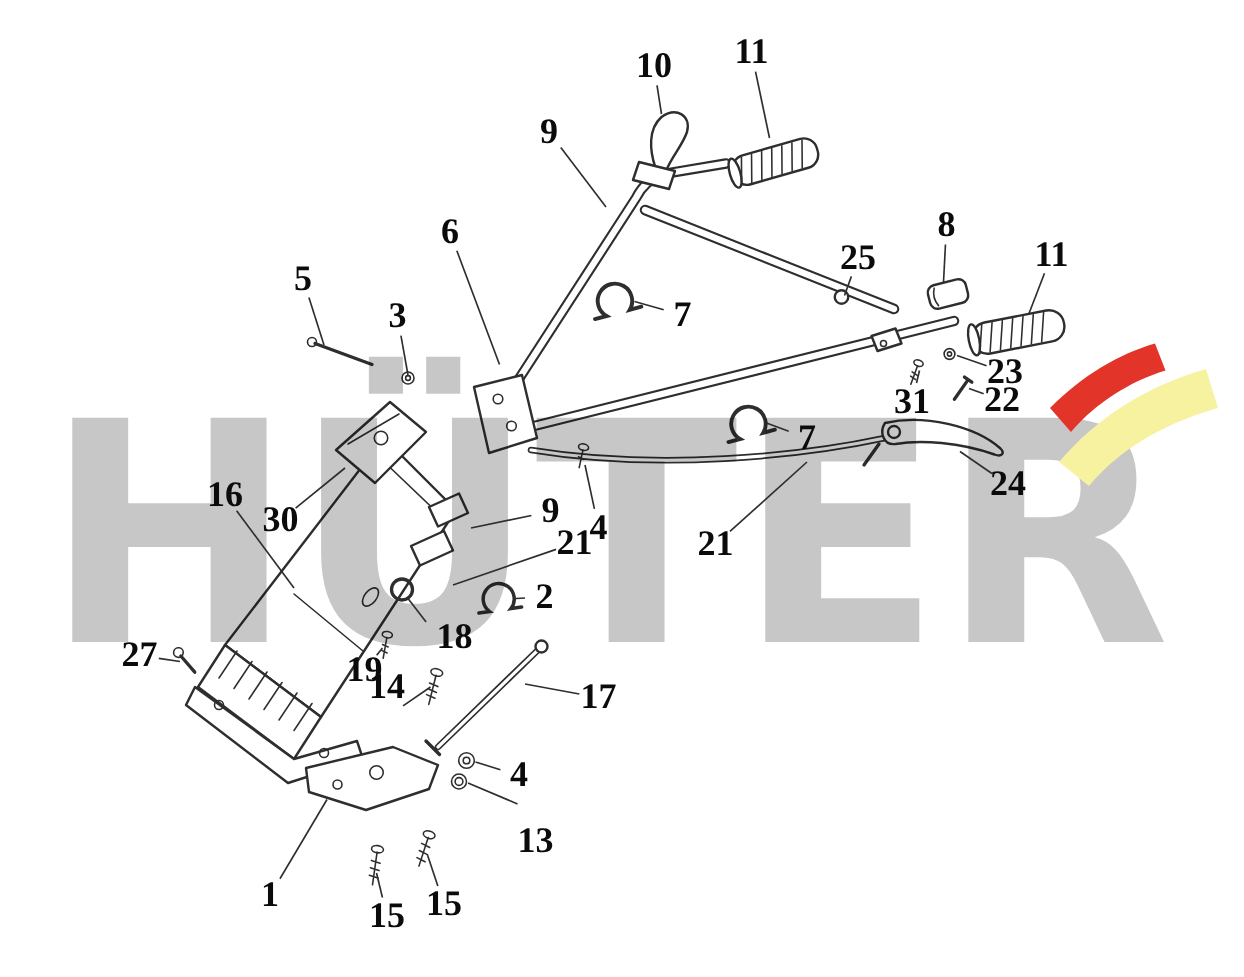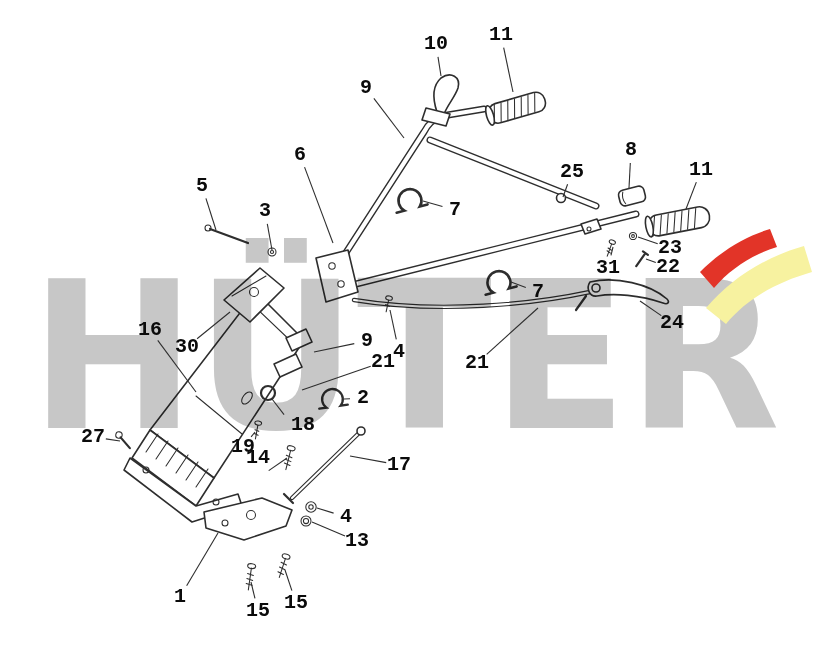--- a/index.html
+++ b/index.html
@@ -9,21 +9,21 @@
   .wm{mix-blend-mode:multiply;}
   .thin{stroke:#2e2e2e;fill:none;stroke-width:1.05;stroke-linejoin:round;stroke-linecap:round;}
   .fillw{fill:#ffffff;stroke:#2e2e2e;stroke-width:1.6;stroke-linejoin:round;}
   .tubeO{stroke:#2e2e2e;stroke-width:7;fill:none;stroke-linecap:round;}
   .tubeI{stroke:#ffffff;stroke-width:4.2;fill:none;stroke-linecap:round;}
   .rodO{stroke:#2e2e2e;stroke-width:4.4;fill:none;stroke-linecap:round;}
   .rodI{stroke:#ffffff;stroke-width:2.1;fill:none;stroke-linecap:round;}
   .bold2{stroke:#2e2e2e;stroke-width:2.2;fill:none;stroke-linecap:round;}
   .leader line{stroke:#2e2e2e;stroke-width:1.1;}
   .callout{position:absolute;transform:translate(-50%,-50%);
-           font-family:Liberation Mono, monospace;font-weight:bold;font-size:20px;
+           font-family:Liberation Serif, serif;font-weight:bold;font-size:24px;
            color:#0b0b0b;line-height:1;white-space:nowrap;}
 </style>
 </head>
 <body>
 
 <div class="stage">
 
   <svg class="layer" width="829" height="651" viewBox="0 0 829 651">
     <defs>
       <path id="omega" d="M -16 12 L -8 12 A 11.5 11.5 0 1 1 8 12 L 16 12" style="stroke:#2e2e2e;stroke-width:2.6;fill:none;stroke-linecap:round"></path>
@@ -258,19 +258,19 @@
       <div class="callout" style="left: 383px; top: 362px;">21</div>
       <div class="callout" style="left: 399px; top: 352px;">4</div>
       <div class="callout" style="left: 477px; top: 363px;">21</div>
       <div class="callout" style="left: 363px; top: 398px;">2</div>
       <div class="callout" style="left: 292px; top: 425px; margin-left: 11px;">18</div>
       <div class="callout" style="left: 243px; top: 447px;">19</div>
       <div class="callout" style="left: 93px; top: 437px;">27</div>
       <div class="callout" style="left: 258px; top: 458px;">14</div>
       <div class="callout" style="left: 399px; top: 465px;">17</div>
       <div class="callout" style="left: 346px; top: 517px;">4</div>
-      <div class="callout" style="left: 357px; top: 541px; text-align: right;">13</div>
+      <div class="callout" style="left: 357px; top: 561px; text-align: right;">13</div>
       <div class="callout" style="left: 180px; top: 597px;">1</div>
       <div class="callout" style="left: 258px; top: 611px;">15</div>
       <div class="callout" style="left: 296px; top: 603px;">15</div>
     </div>
 
 </div>
 
 </body></html>

